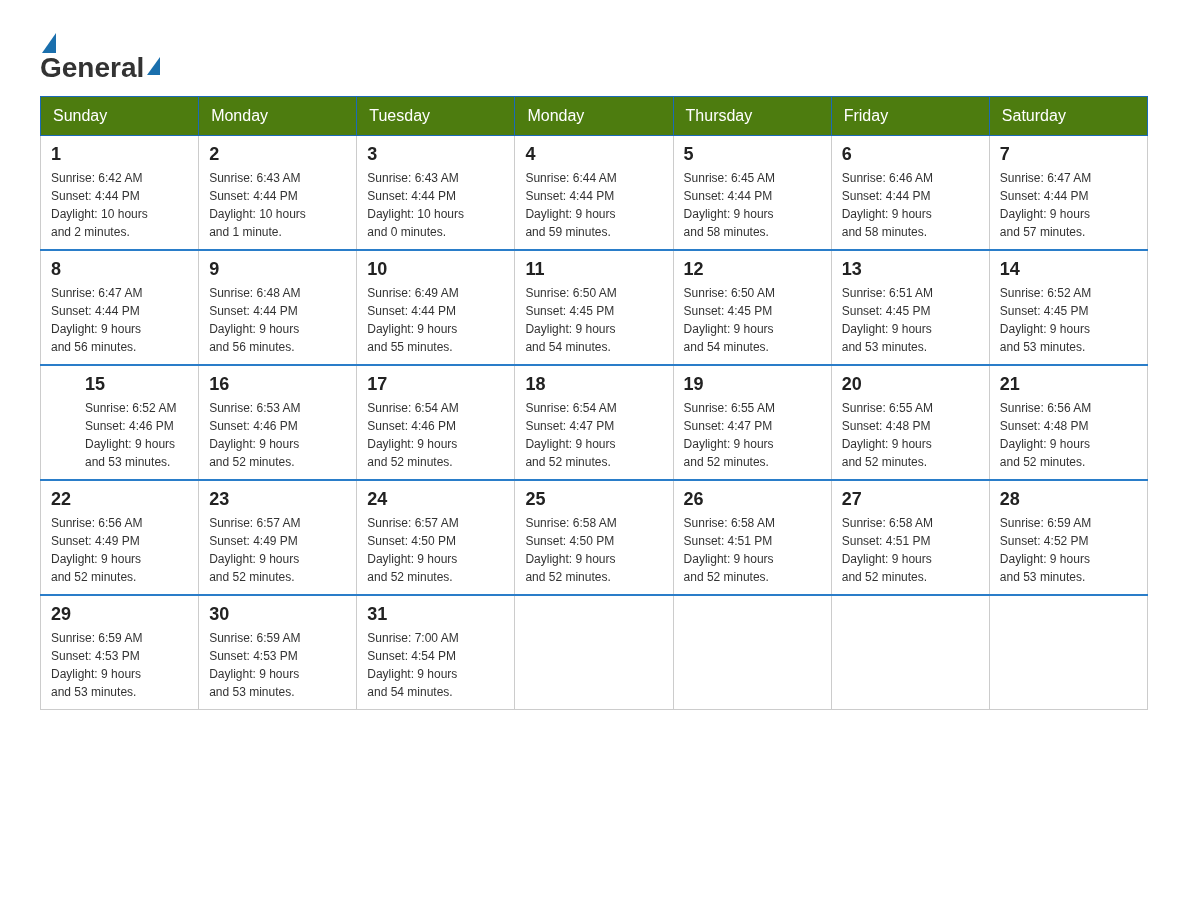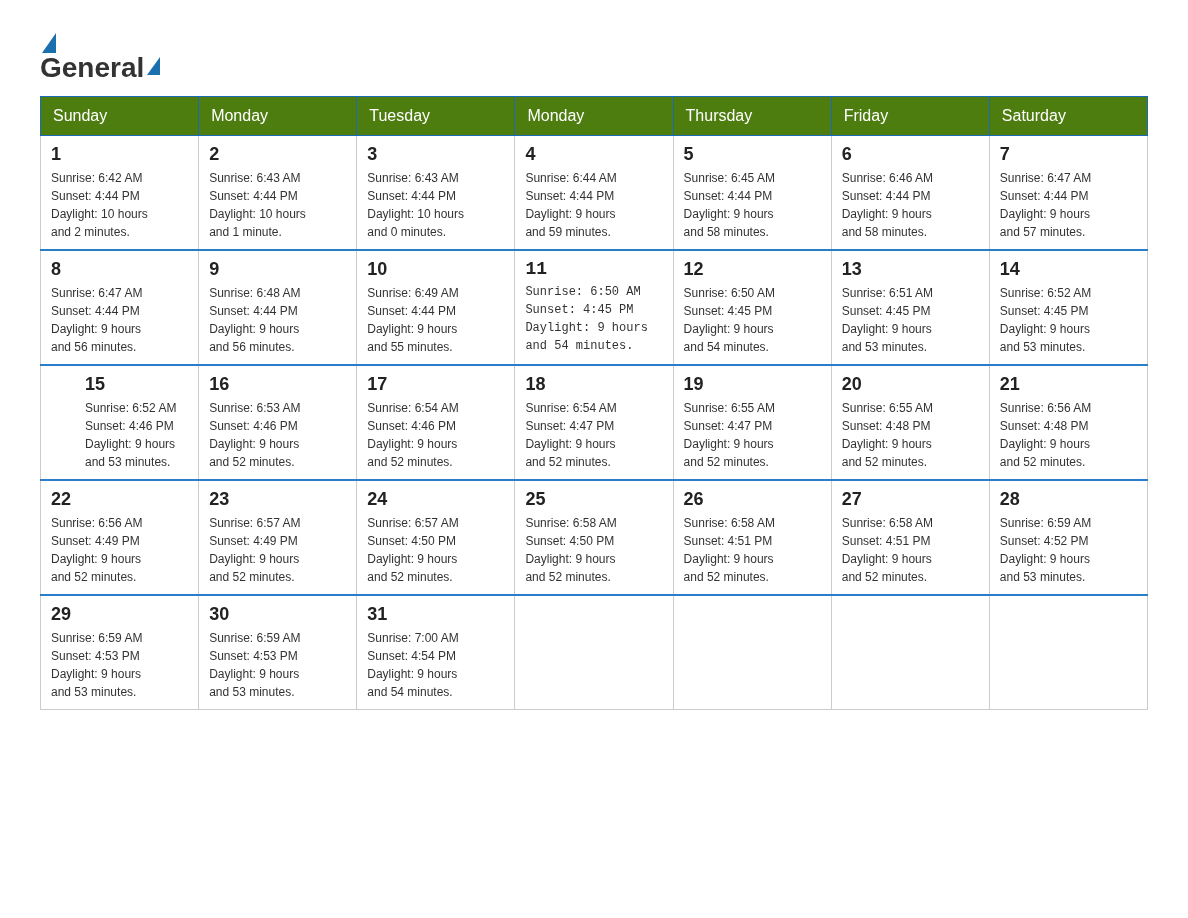--- a/index.html
+++ b/index.html
@@ -214,21 +214,21 @@
       </td>
         <td style="border-top: 2px solid rgb(42, 125, 201);">
         <span class="day-number">10</span>
         <div class="day-info">
           Sunrise: 6:49 AM<br>
           Sunset: 4:44 PM<br>
           Daylight: 9 hours<br>
           and 55 minutes.
         </div>
       </td>
-        <td style="border-top: 2px solid rgb(42, 125, 201); font-family: Liberation Mono, monospace;">
+        <td style="border-top: 2px solid rgb(42, 125, 201);">
         <span class="day-number">11</span>
         <div class="day-info">
           Sunrise: 6:50 AM<br>
           Sunset: 4:45 PM<br>
           Daylight: 9 hours<br>
           and 54 minutes.
         </div>
       </td>
         <td style="border-top: 2px solid rgb(42, 125, 201);">
         <span class="day-number">12</span>

